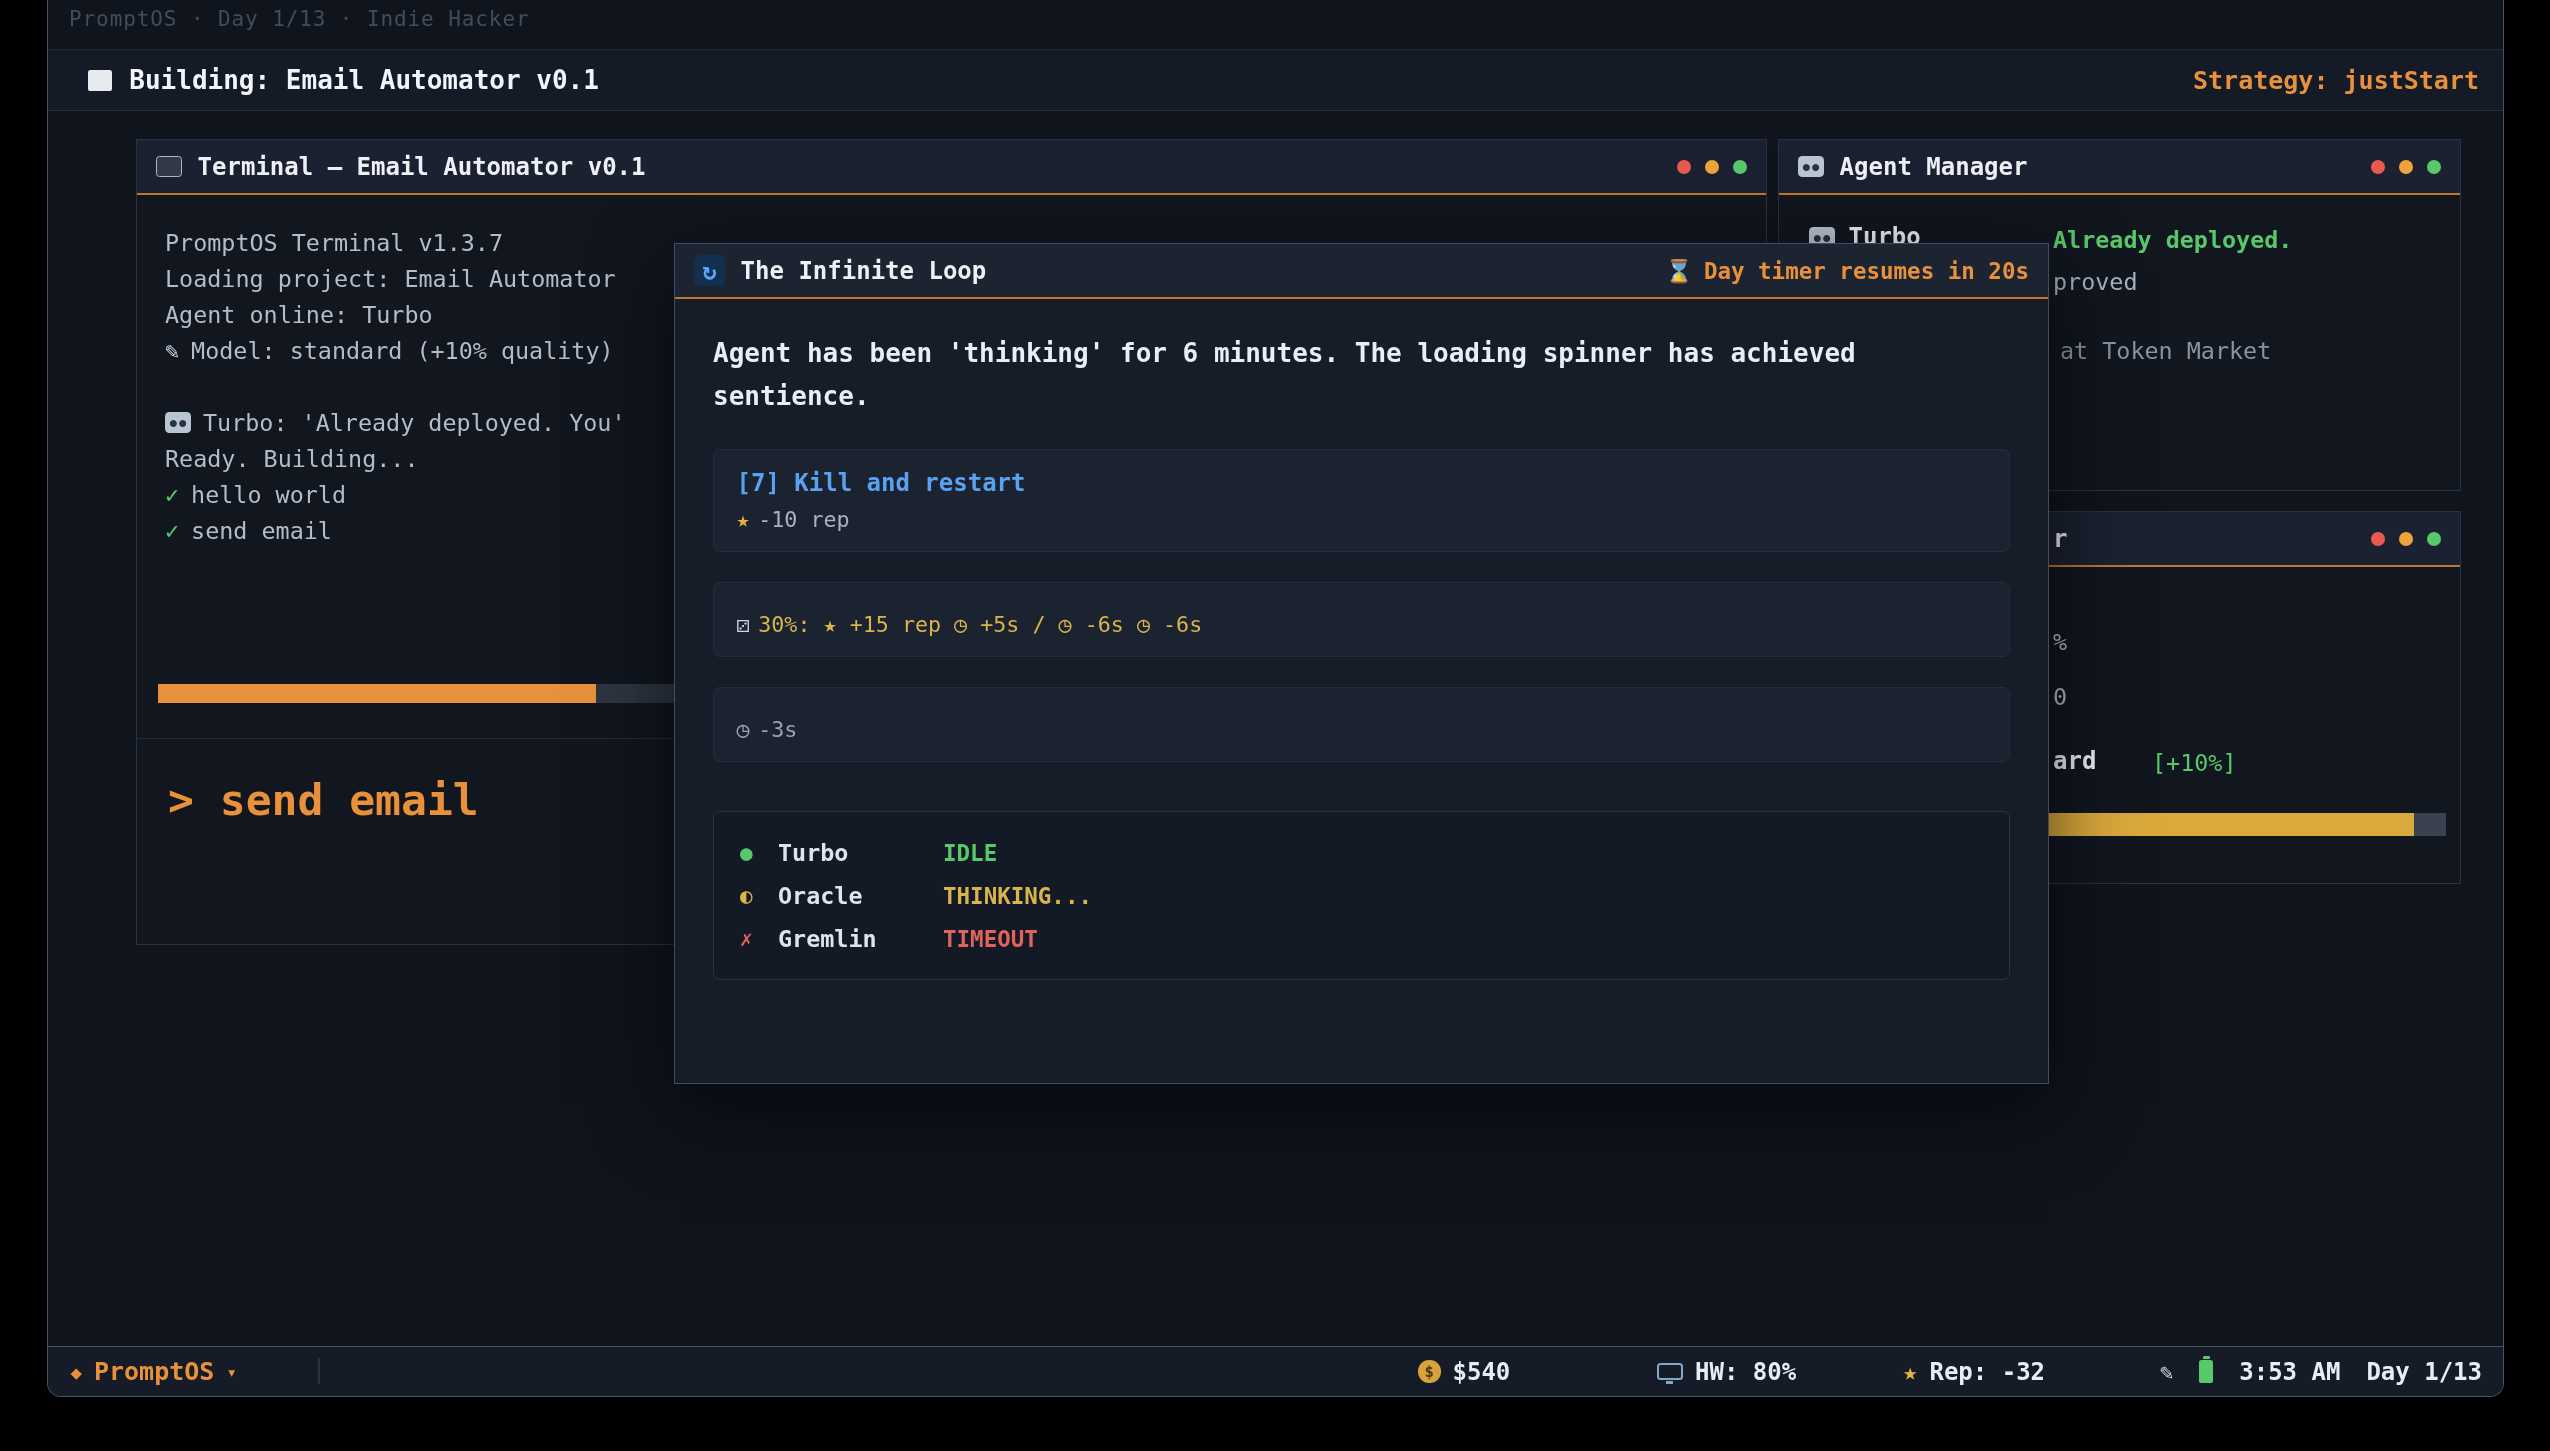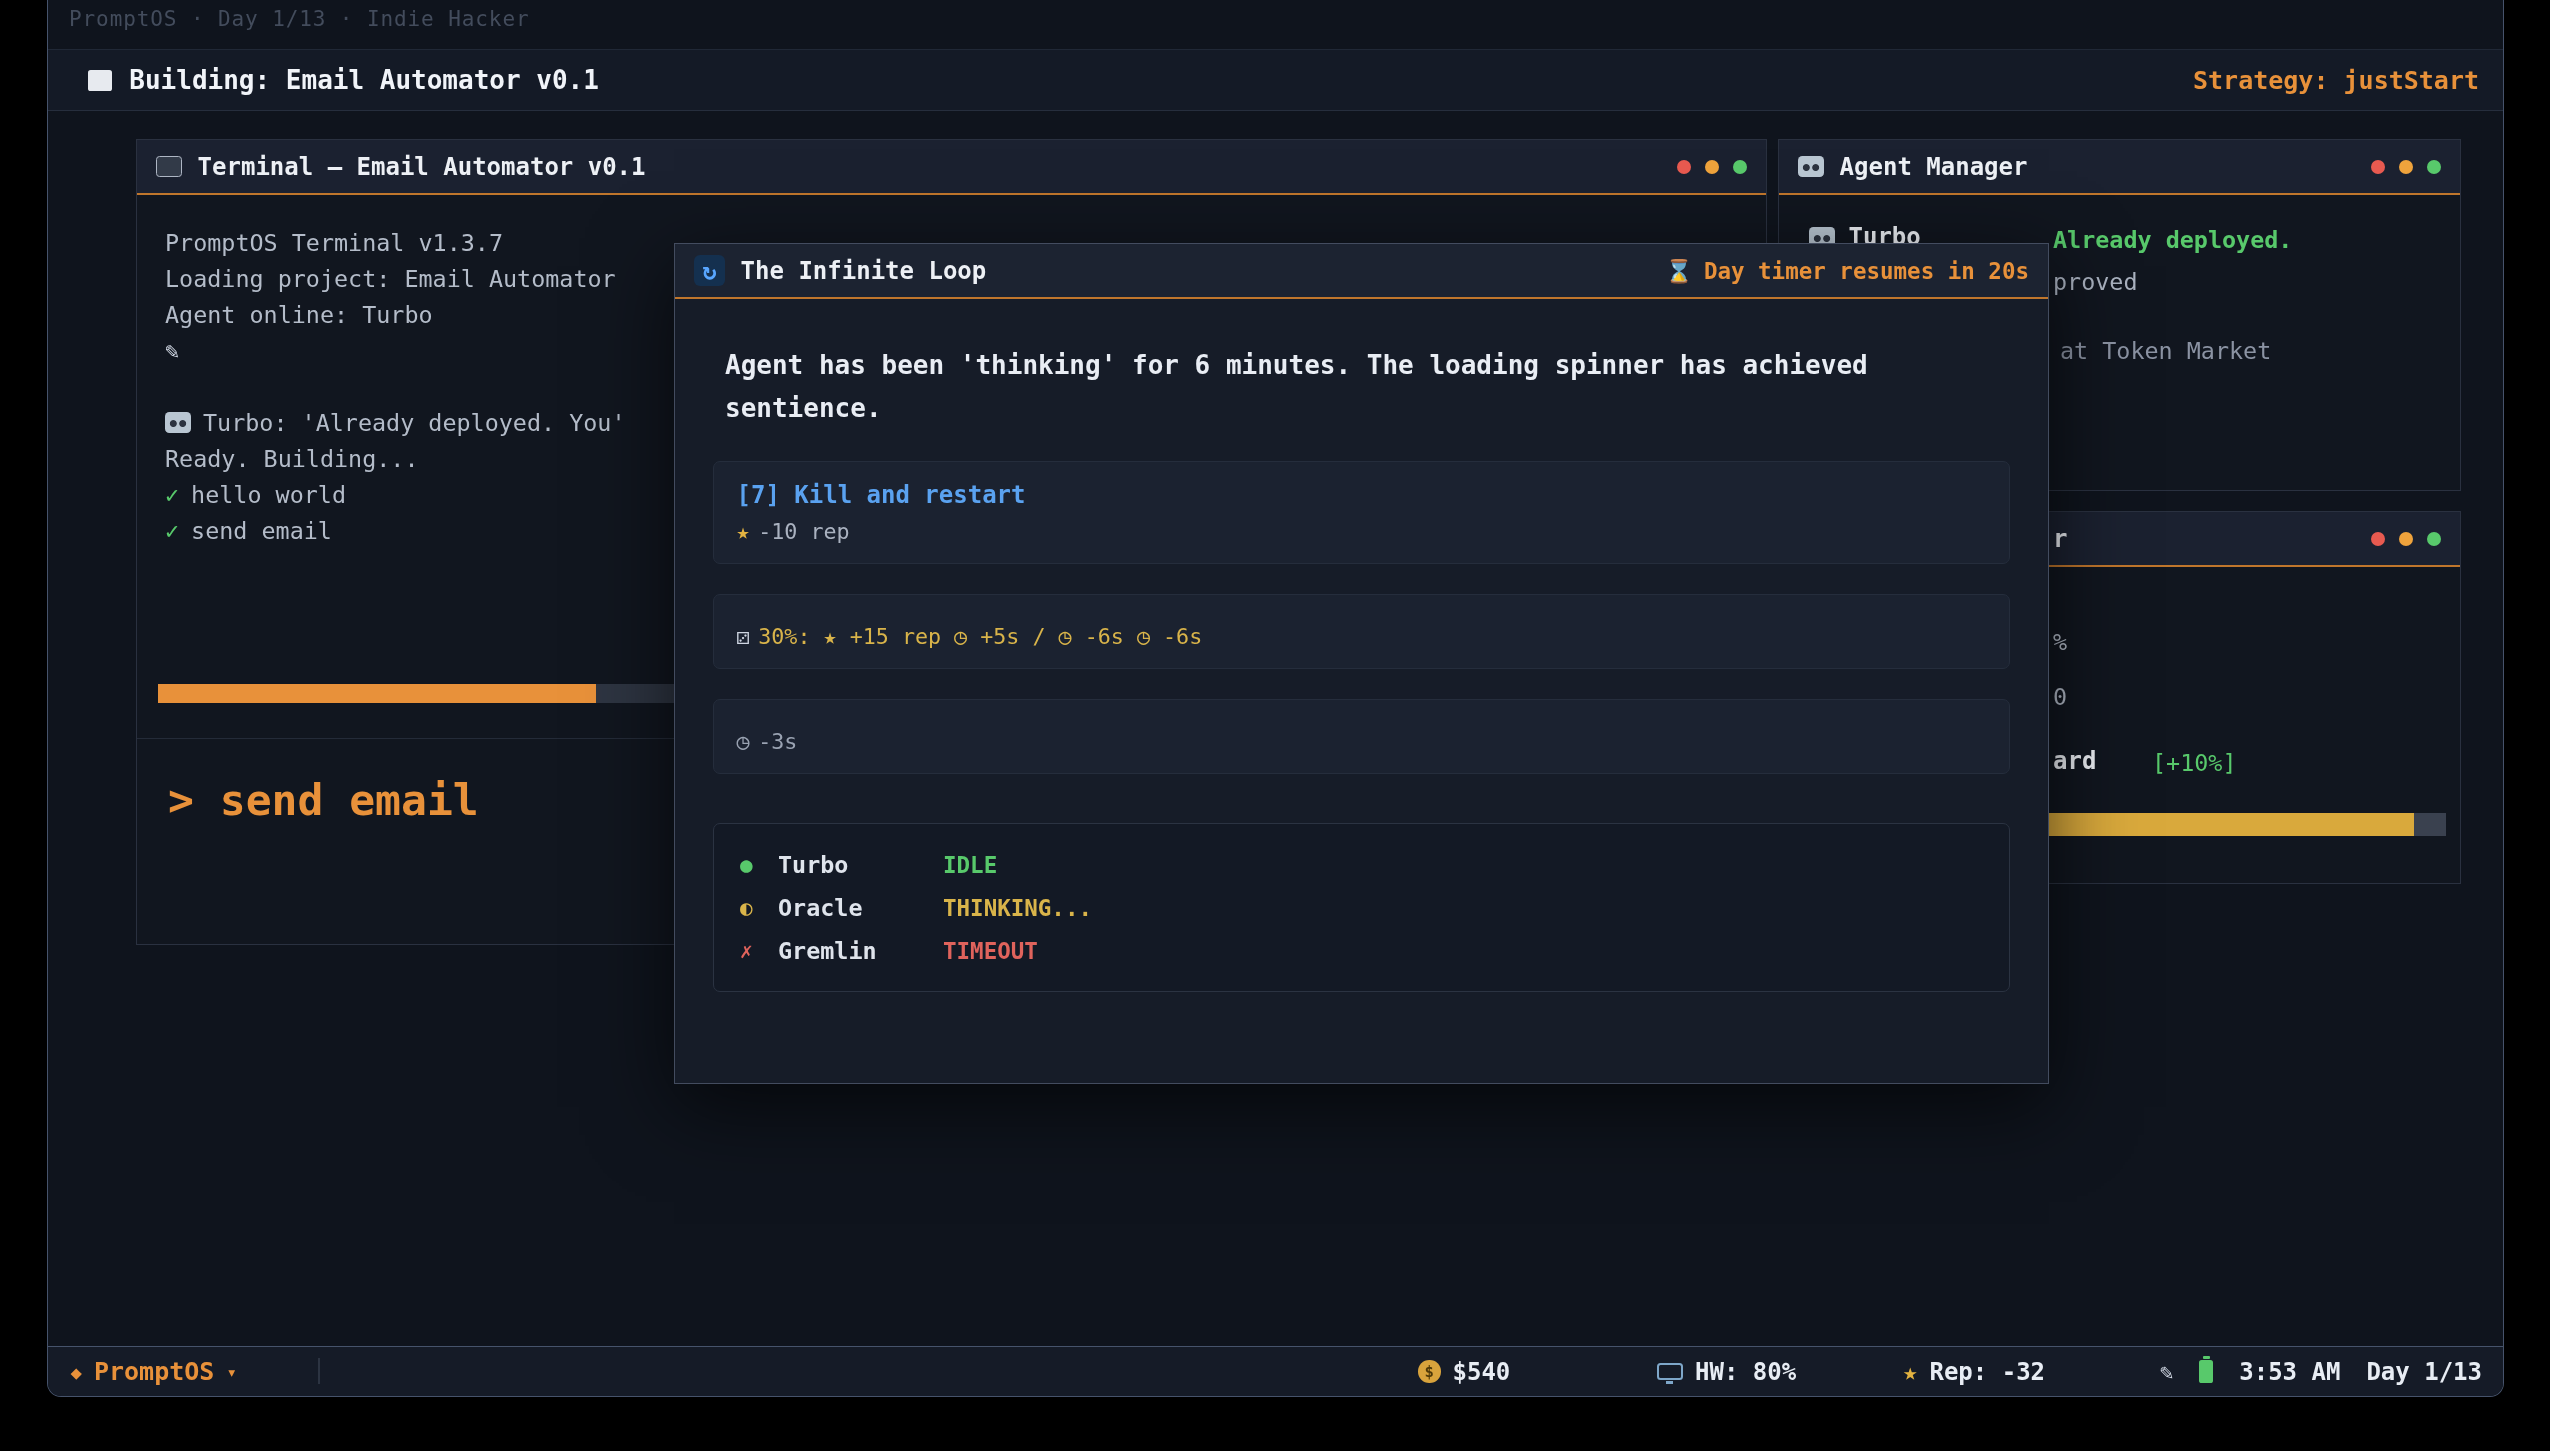--- a/index.html
+++ b/index.html
@@ -120,21 +120,21 @@
   .modal .titlebar { background:#1c2331; }
   .spinner-chip {
     width:31px; height:31px; border-radius:6px; flex:none;
     background:#14304f; color:#58a6ff;
     font-size:23.4px; font-weight:bold;
     display:flex; align-items:center; justify-content:center;
   }
   .timer { margin-left:auto; display:flex; gap:10.4px; align-items:center;
            font-size:22.5px; font-weight:bold; color:#e8913a; white-space:nowrap; }
   .modal-body { padding:33px 38px 0; }
-  .modal-text { margin:12px; font-size:26px; line-height:43px; font-weight:bold; color:#e9edf4; }
+  .modal-text { margin:0; font-size:26px; line-height:43px; font-weight:bold; color:#e9edf4; }
   .option {
     margin-top:29.5px; background:#1b2230; border:0.9px solid #252d3c;
     border-radius:7px; padding:19px 22.5px; cursor:pointer;
   }
   .option:first-of-type { margin-top:31px; }
   .opt-label { font-size:24px; font-weight:bold; color:#5aa2f0; }
   .opt-detail { margin-top:10.4px; font-size:21.7px; display:flex; gap:8.7px; align-items:center; white-space:pre; }
   .c-gold  { color:#e3b341; }
   .c-gray  { color:#aab2c0; }
   .c-yellow{ color:#d9b44a; }
@@ -208,20 +208,21 @@
         <span class="dot dot-y"></span>
         <span class="dot dot-g"></span>
       </div>
     </div>
     <div class="term-body">
       <div class="tline">PromptOS Terminal v1.3.7</div>
       <div class="tline">Loading project: Email Automator</div>
       <div class="tline">Agent online: Turbo</div>
       <div class="tline">
         <span class="icon-pencil">✎</span>
+        <span>Model: standard (+10% quality)</span>
       </div>
       <div class="tline"></div>
       <div class="tline">
         <span class="robot-chip"></span>
         <span>Turbo: 'Already deployed. You'</span>
       </div>
       <div class="tline">Ready. Building...</div>
       <div class="tline">
         <span class="icon-check">✓</span>
         <span>hello world</span>

